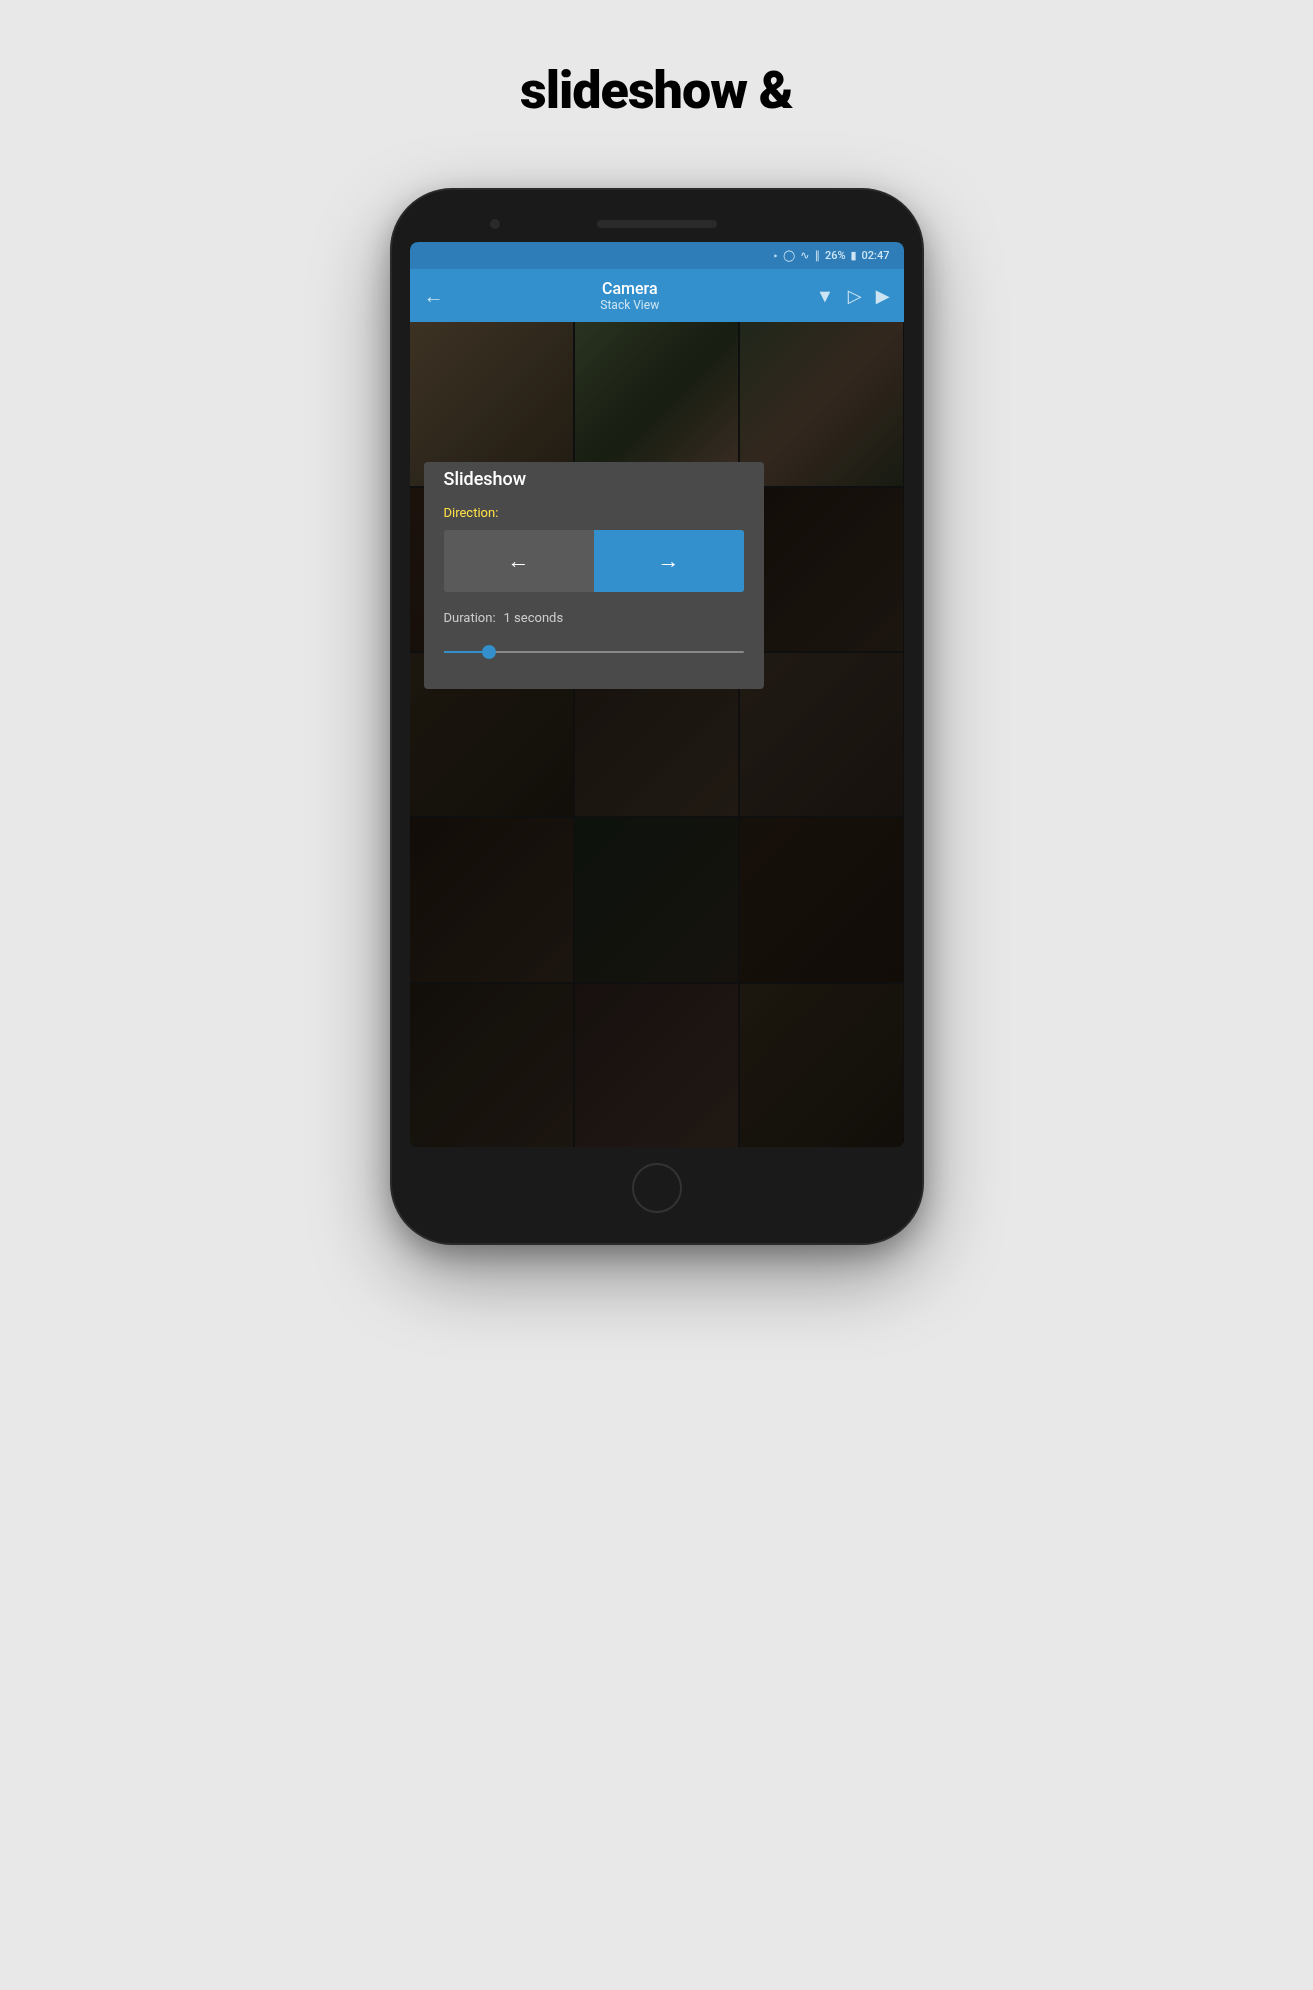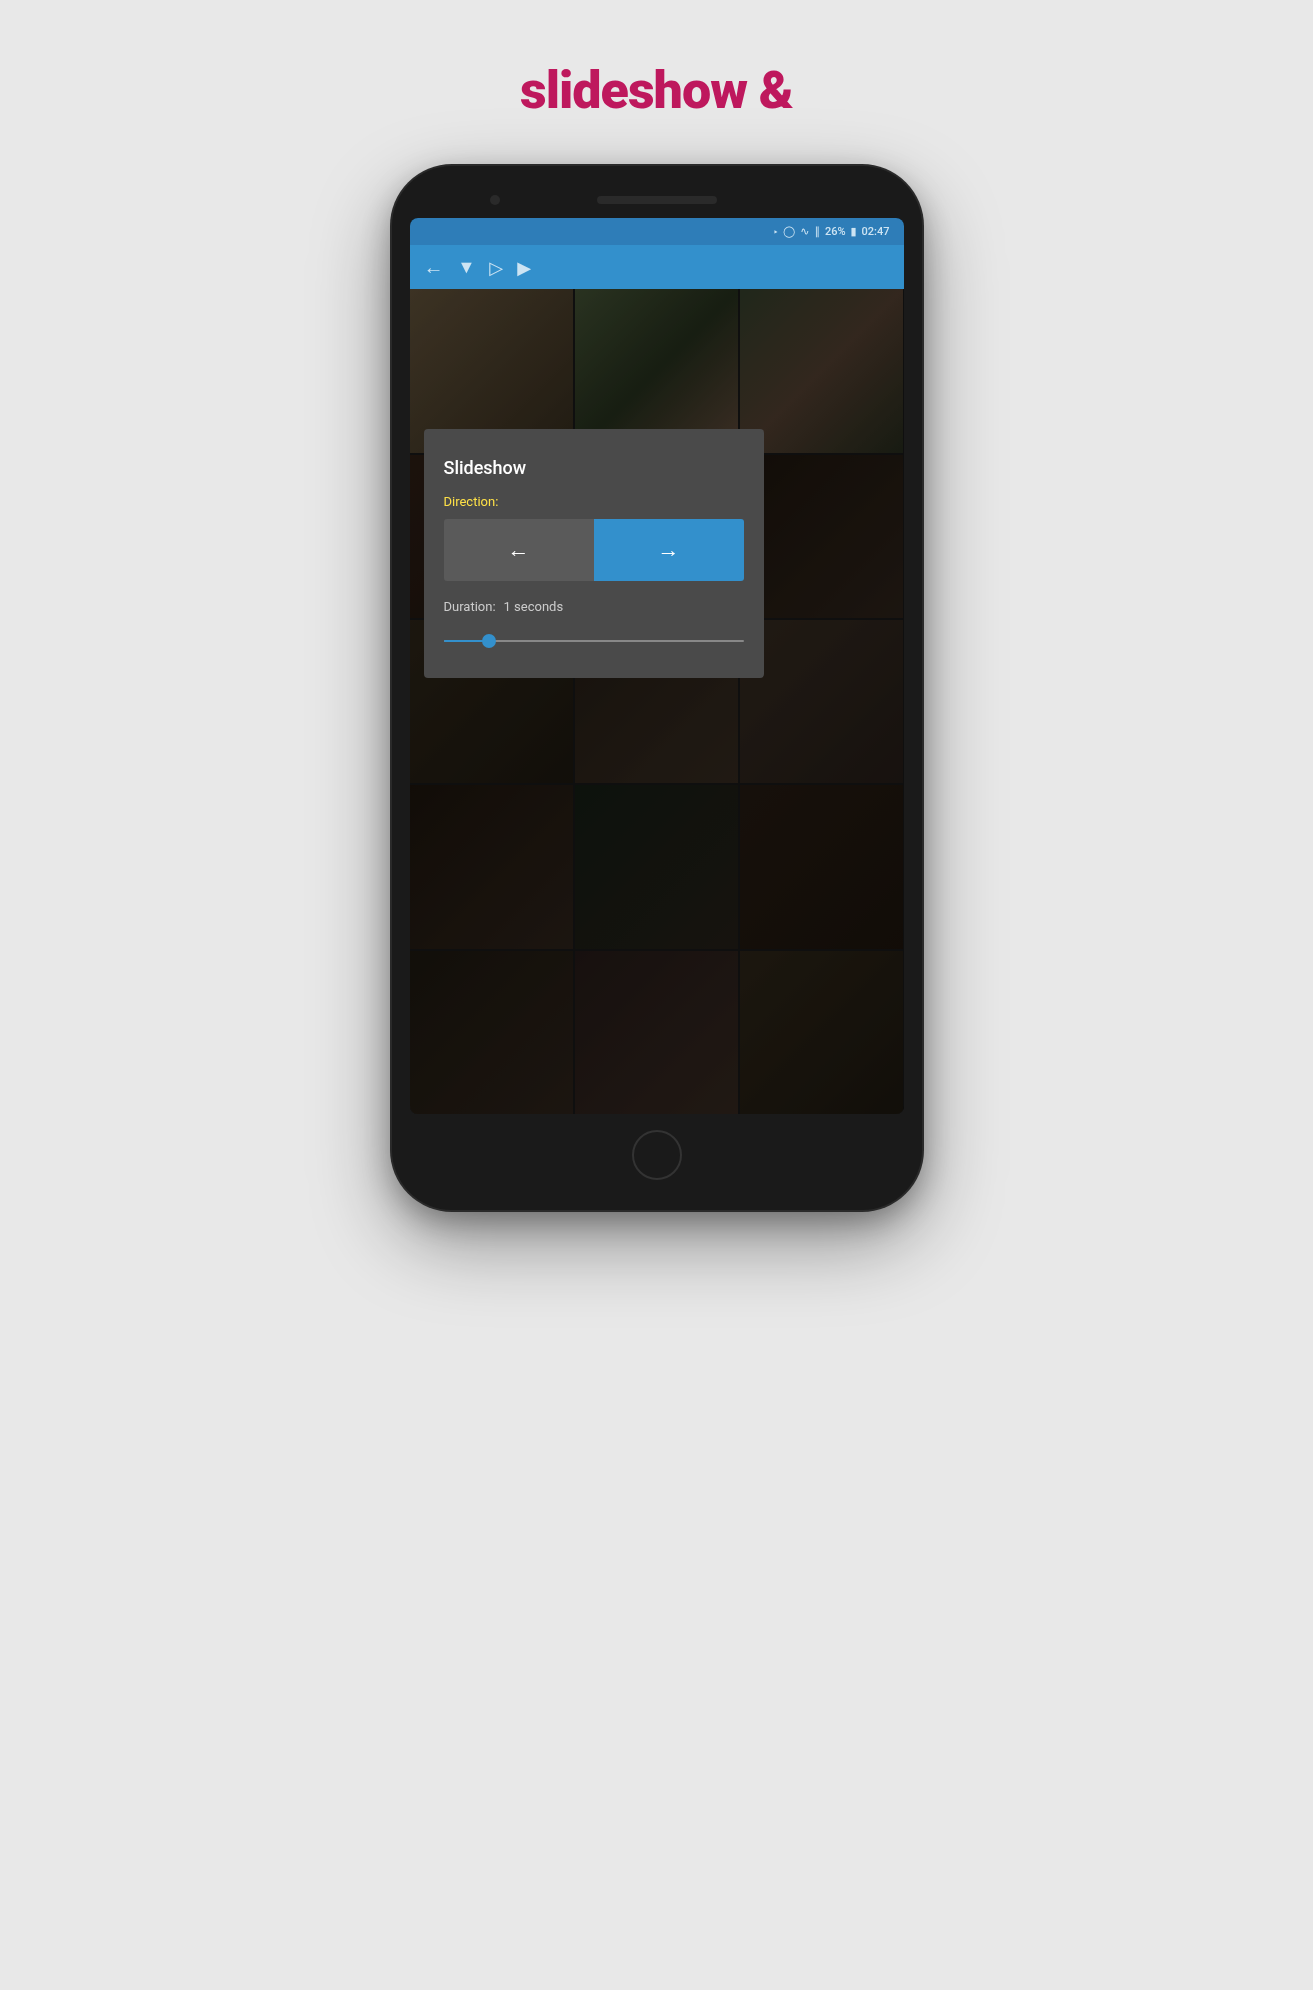--- a/index.html
+++ b/index.html
@@ -10,24 +10,24 @@
       flex-direction: column;
       align-items: center;
       min-height: 1990px;
       font-family: 'Roboto', Arial, sans-serif;
       padding-top: 60px;
     }
 
     .page-title {
       font-size: 52px;
       font-weight: 900;
-      color: #be185d;
+      color: #000000;
       text-align: center;
       line-height: 1.2;
-      margin-bottom: 44px;
+      margin-bottom: 68px;
       letter-spacing: -1px;
     }
 
     
     .phone {
       width: 530px;
       background: #1a1a1a;
       border-radius: 60px;
       padding: 18px;
       box-shadow:
@@ -187,21 +187,21 @@
       display: flex;
       align-items: flex-start;
       justify-content: flex-start;
       padding: 140px 14px 0 14px;
       z-index: 10;
     }
 
     .dialog {
       background: #4a4a4a;
       border-radius: 4px;
-      padding: 28px 20px 14px;
+      padding: 6px 20px 14px;
       width: 100%;
       max-width: 340px;
     }
 
     .dialog-title {
       color: #fff;
       font-size: 18px;
       font-weight: 500;
       margin-bottom: 16px;
     }
@@ -345,20 +345,24 @@
         <span class="status-text">∿</span>
         <span class="status-text">∥</span>
         <span class="status-text">26%</span>
         <span class="status-text">▮</span>
         <span class="status-text">02:47</span>
       </div>
     </div>
 
     <div class="app-bar">
       <span class="app-bar-back">←</span>
+      <div class="app-bar-title-group">
+        <span class="app-bar-title">Camera</span>
+        <span class="app-bar-subtitle">Stack View</span>
+      </div>
       <div class="app-bar-actions">
         <span>▼</span>
         <span>▷</span>
         <span>▶</span>
       </div>
     </div>
 
     <div style="position: relative;">
       <div class="photo-grid">
 

